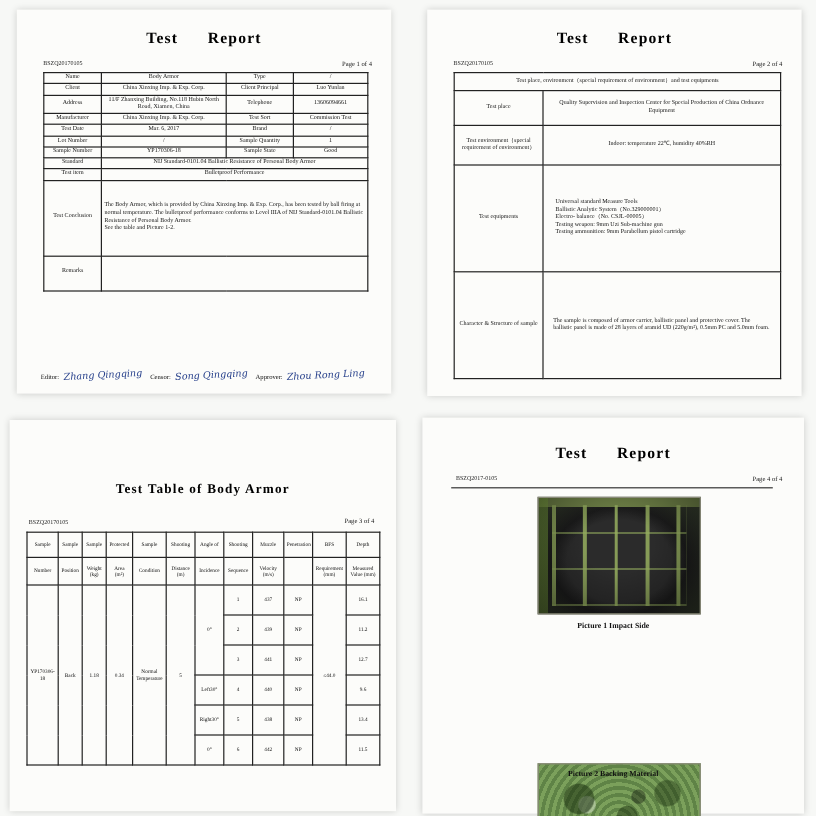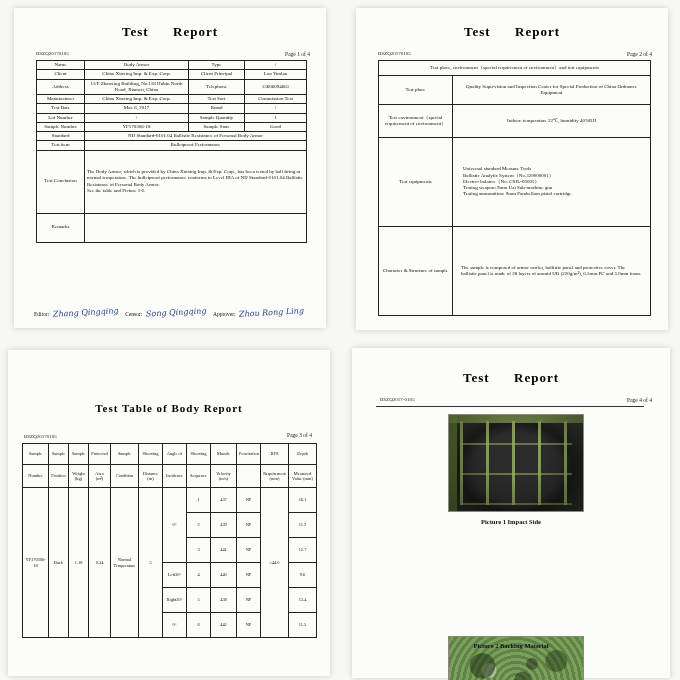--- a/index.html
+++ b/index.html
@@ -296,21 +296,21 @@
             <td class="lft" style="padding-left:8px; padding-right:8px;">The sample is composed of armor carrier, ballistic panel and protective cover. The ballistic panel is made of  28 layers of aramid UD (220g/m²), 0.5mm PC and 5.0mm foam.</td>
           </tr>
         </tbody>
       </table>
     </div>
   </div>
 
   <div class="sheet">
     <div class="paper p3">
 
-      <div class="title-row" style="position:absolute; left:0; top:52px; width:100%; font-size:11px;">Test Table of Body Report</div>
+      <div class="title-row" style="position:absolute; left:0; top:52px; width:100%; font-size:11px;">Test Table of Body Armor</div>
 
       <div class="docno" style="left:16px; top:84px;">BSZQ20170105</div>
       <div class="pageno" style="right:18px; top:82px;">Page  3  of  4</div>
 
       <table class="rep" style="position:absolute; left:14px; top:93px; width:294px; font-size:4.4px;">
         <colgroup>
           <col style="width:26px">
             <col style="width:20px">
             <col style="width:20px">
             <col style="width:22px">

